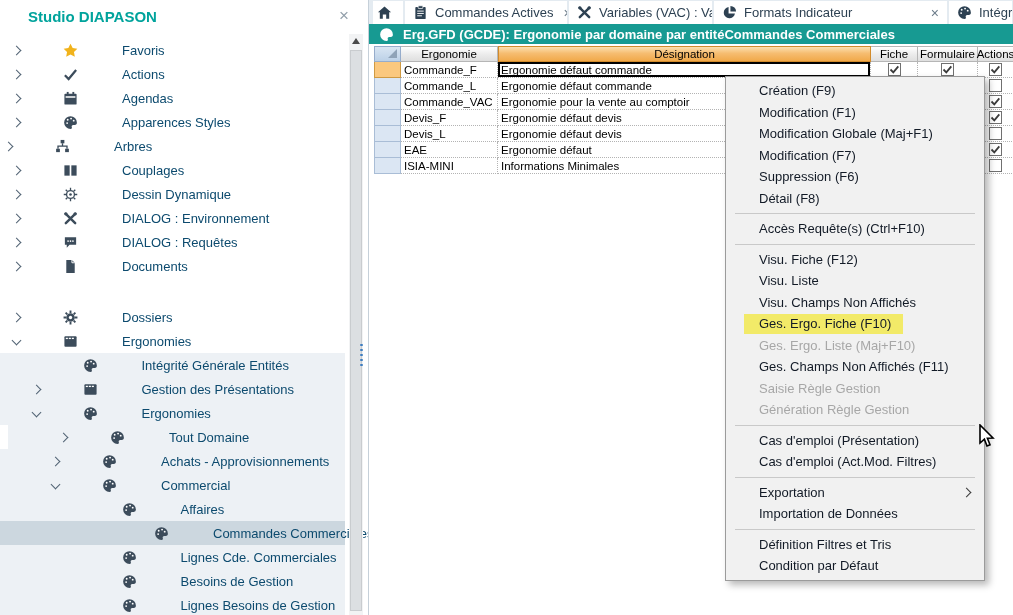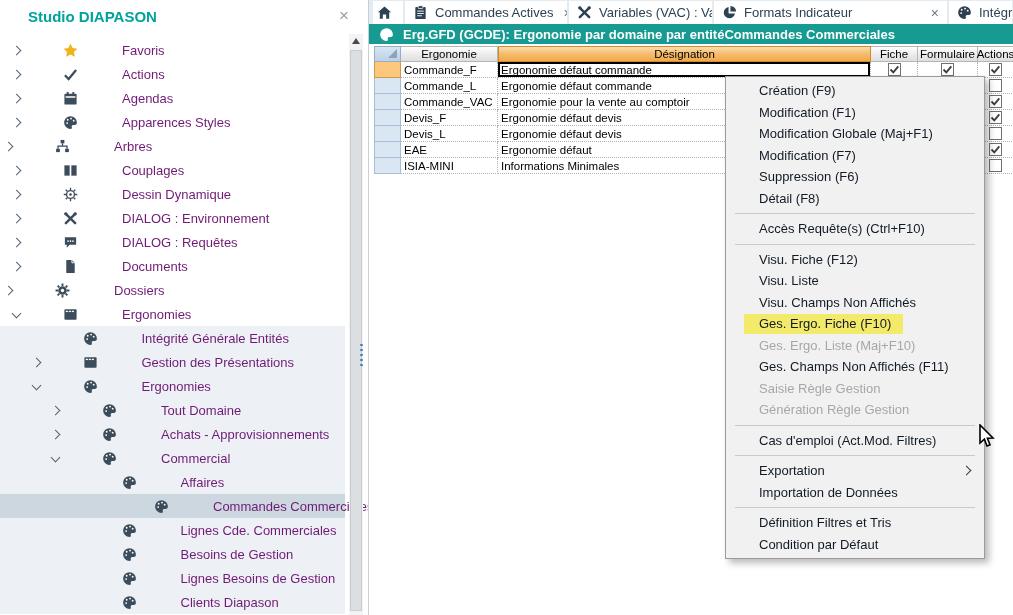--- a/index.html
+++ b/index.html
@@ -4,21 +4,21 @@
 <style>
   html,body{margin:0;padding:0;background:#fff;}
   #app{position:relative;width:1013px;height:615px;background:#fff;overflow:hidden;
        font-family:"Liberation Sans",sans-serif;-webkit-font-smoothing:antialiased;}
 
   
   .sidebar{position:absolute;left:0;top:0;width:368px;height:615px;background:#fff;}
   .sb-title{position:absolute;left:28px;top:8px;font-size:15px;font-weight:700;color:#00a39c;white-space:nowrap;}
   .sb-close{position:absolute;left:339px;top:7px;font-size:17px;line-height:17px;color:#93a0ab;cursor:pointer;}
   .tree{position:absolute;left:0;top:38px;width:345px;}
-  .trow{height:24px;display:flex;align-items:center;color:#701a75;font-size:13px;white-space:nowrap;cursor:default;gap:36px;}
+  .trow{height:24px;display:flex;align-items:center;color:#0c4a6e;font-size:13px;white-space:nowrap;cursor:default;gap:36px;}
   .trow.band{background:#edf1f5;}
   .trow.selected{background:#ccd7df;}
   .chev-slot{width:17px;flex:none;display:flex;justify-content:center;align-items:center;}
   .chev{width:6px;height:6px;border-right:1.7px solid #50holder;}
   .chev{width:6px;height:6px;border-right:1.7px solid #506273;border-bottom:1.7px solid #506273;transform:rotate(-45deg);}
   .chev.down{transform:rotate(45deg);margin-top:-2px;}
   .ticon{width:15px;height:15px;flex:none;margin:0 8px 0 2px;color:#3c4c5b;}
   .ticon svg{width:15px;height:15px;display:block;}
   .sb-scroll{position:absolute;left:349px;top:34px;width:14px;height:581px;background:#f2f3f4;}
   .sb-up{height:14px;display:flex;align-items:center;justify-content:center;}
@@ -201,21 +201,21 @@
             <i class="chev"></i>
           </span>
           <span class="ticon">
             <svg viewBox="0 0 16 16">
               <path d="M3.5 1h6l3 3v11h-9z" fill="currentColor"></path>
               <path d="M9.5 1v3h3" fill="none" stroke="#fff" stroke-width="1"></path>
             </svg>
           </span>
           <span>Documents</span>
         </div>
-        <div class="trow" style="padding-left: 0;">
+        <div class="trow" style="padding-left: 8px; margin-top: 27px;">
           <span class="chev-slot">
             <i class="chev"></i>
           </span>
           <span class="ticon">
             <svg viewBox="0 0 16 16">
               <circle cx="8" cy="8" r="4.6" fill="currentColor"></circle>
               <circle cx="8" cy="8" r="1.8" fill="#fff"></circle>
               <g stroke="currentColor" stroke-width="2">
                 <path d="M8 .6v2.6M8 12.8v2.6M.6 8h2.6M12.8 8h2.6M2.8 2.8l1.8 1.8M11.4 11.4l1.8 1.8M13.2 2.8l-1.8 1.8M4.6 11.4l-1.8 1.8"></path>
               </g>
@@ -272,21 +272,21 @@
             <svg viewBox="0 0 16 16">
               <path d="M8 1.2A6.8 6.8 0 1 0 8 14.8c1.3 0 1.8-.9 1.4-1.8-.5-1.2.2-2.4 1.5-2.4h1.5A2.4 2.4 0 0 0 14.8 8 6.8 6.8 0 0 0 8 1.2z" fill="currentColor"></path>
               <circle cx="5" cy="5" r="1" fill="#fff"></circle>
               <circle cx="8.6" cy="3.8" r="1" fill="#fff"></circle>
               <circle cx="11.4" cy="6" r="1" fill="#fff"></circle>
               <circle cx="4.4" cy="8.6" r="1" fill="#fff"></circle>
             </svg>
           </span>
           <span>Ergonomies</span>
         </div>
-        <div class="trow band" style="padding-left: 47px;">
+        <div class="trow band" style="padding-left: 47px; margin-left: 8px;">
           <span class="chev-slot">
             <i class="chev"></i>
           </span>
           <span class="ticon">
             <svg viewBox="0 0 16 16">
               <path d="M8 1.2A6.8 6.8 0 1 0 8 14.8c1.3 0 1.8-.9 1.4-1.8-.5-1.2.2-2.4 1.5-2.4h1.5A2.4 2.4 0 0 0 14.8 8 6.8 6.8 0 0 0 8 1.2z" fill="currentColor"></path>
               <circle cx="5" cy="5" r="1" fill="#fff"></circle>
               <circle cx="8.6" cy="3.8" r="1" fill="#fff"></circle>
               <circle cx="11.4" cy="6" r="1" fill="#fff"></circle>
               <circle cx="4.4" cy="8.6" r="1" fill="#fff"></circle>
@@ -640,20 +640,23 @@
         <span class="lbl">Ges. Champs Non Affichés (F11)</span>
       </div>
       <div class="mi disabled">
         <span class="lbl">Saisie Règle Gestion</span>
       </div>
       <div class="mi disabled">
         <span class="lbl">Génération Règle Gestion</span>
       </div>
       <div class="msep"></div>
       <div class="mi">
+        <span class="lbl">Cas d'emploi (Présentation)</span>
+      </div>
+      <div class="mi">
         <span class="lbl">Cas d'emploi (Act.Mod. Filtres)</span>
       </div>
       <div class="msep"></div>
       <div class="mi">
         <span class="lbl">Exportation</span>
         <span class="sub-arrow"></span>
       </div>
       <div class="mi">
         <span class="lbl">Importation de Données</span>
       </div>

